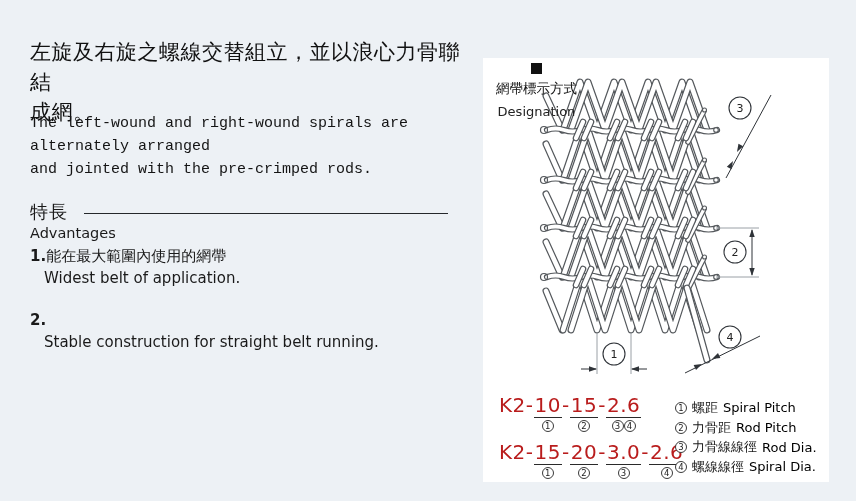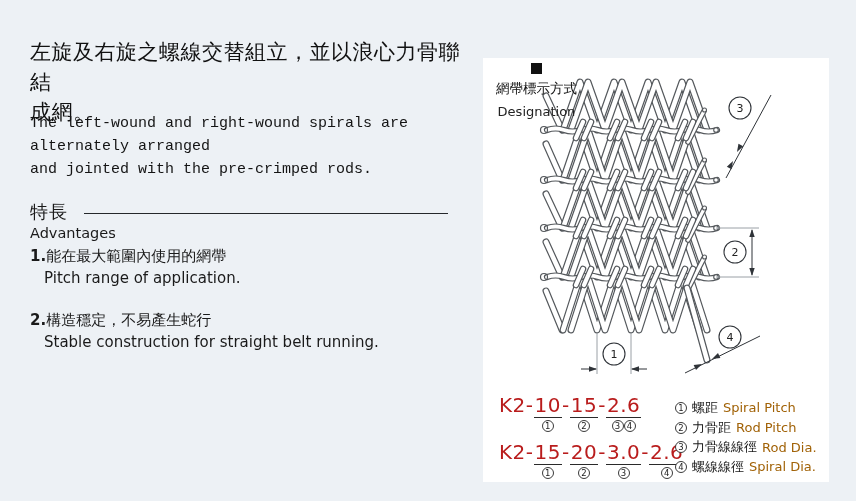--- a/index.html
+++ b/index.html
@@ -49,21 +49,21 @@
   .seg.u .seg-t{border-bottom:1.5px solid #2a2a2a;padding:0 1px;}
   .refs{height:15px;display:flex;margin-top:2px;gap:0;}
   .circ{
     width:12px;height:12px;border:1px solid #3b3b3b;border-radius:50%;
     font-size:8.5px;line-height:11px;text-align:center;display:inline-block;
     box-sizing:border-box;color:#222;background:#fff;flex:none;
   }
   
   .legend{position:absolute;left:192px;top:340px;z-index:2;font-size:13px;color:#161616;}
   .legend-row{display:flex;align-items:center;gap:5px;height:19.7px;white-space:nowrap;}
-  .legend-en{color:#a16207;}
+  .legend-en{color:#000000;}
 </style>
 </head>
 <body>
 
 <div class="page">
 
   <div class="zh-heading">左旋及右旋之螺線交替組立，並以浪心力骨聯結
 成網。</div>
   <div class="en-intro">The left-wound and right-wound spirals are alternately arranged
 and jointed with the pre-crimped rods.</div>
@@ -75,26 +75,25 @@
     </div>
     <div class="fh-en">Advantages</div>
   </div>
 
   <div class="adv-list" id="adv-list">
       <div class="adv-item">
         <div class="adv-zh">
           <span class="adv-num">1.</span>
           <span>能在最大範圍內使用的網帶</span>
         </div>
-        <div class="adv-en">Pitch range of application.</div>
+        <div class="adv-en">Widest belt of application.</div>
       </div>
       <div class="adv-item">
         <div class="adv-zh">
           <span class="adv-num">2.</span>
-          <span>構造穩定，不易產生蛇行</span>
         </div>
         <div class="adv-en">Stable construction for straight belt running.</div>
       </div>
     </div>
 
   <div class="panel">
     <svg id="mesh" class="mesh-svg" width="346" height="424" viewBox="0 0 346 424">
         <path d="M63,38 L79,72" stroke="#54585c" stroke-width="7" fill="none" stroke-linecap="round" stroke-linejoin="round"></path>
         <path d="M63,38 L79,72" stroke="#fff" stroke-width="4.6" fill="none" stroke-linecap="round" stroke-linejoin="round"></path>
         <path d="M80,72 L97,24 L114,72 L131,24 L148,72 L165,24 L182,72 L199,24 L216,72" stroke="#54585c" stroke-width="7" fill="none" stroke-linecap="round" stroke-linejoin="round"></path>

